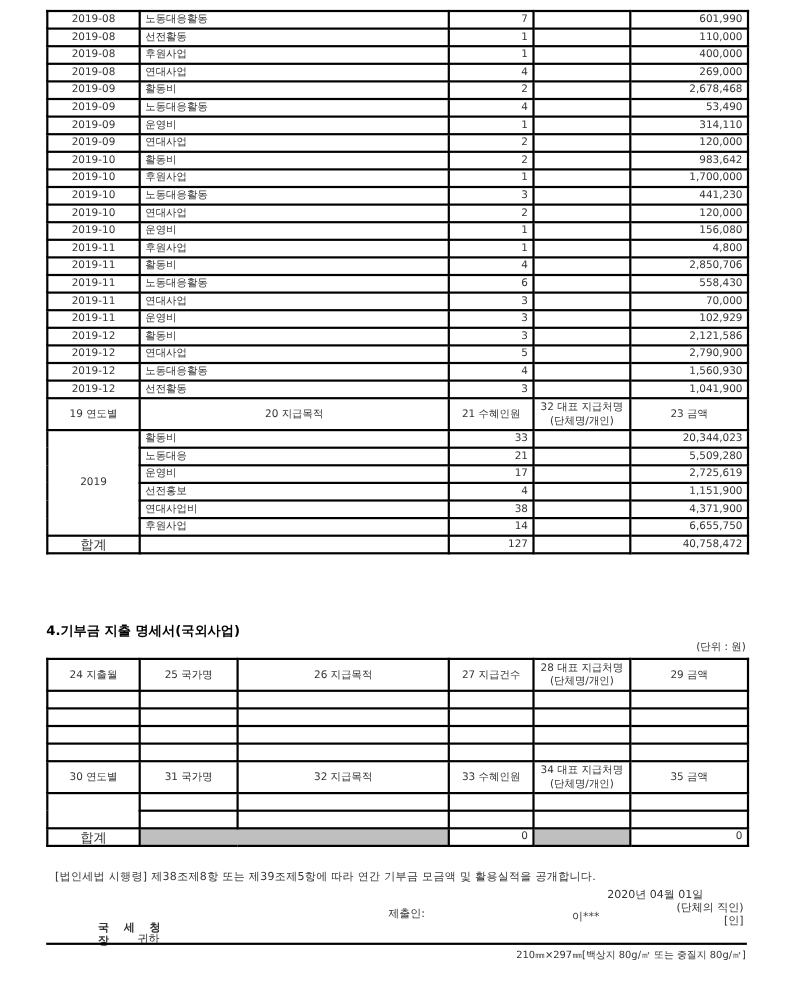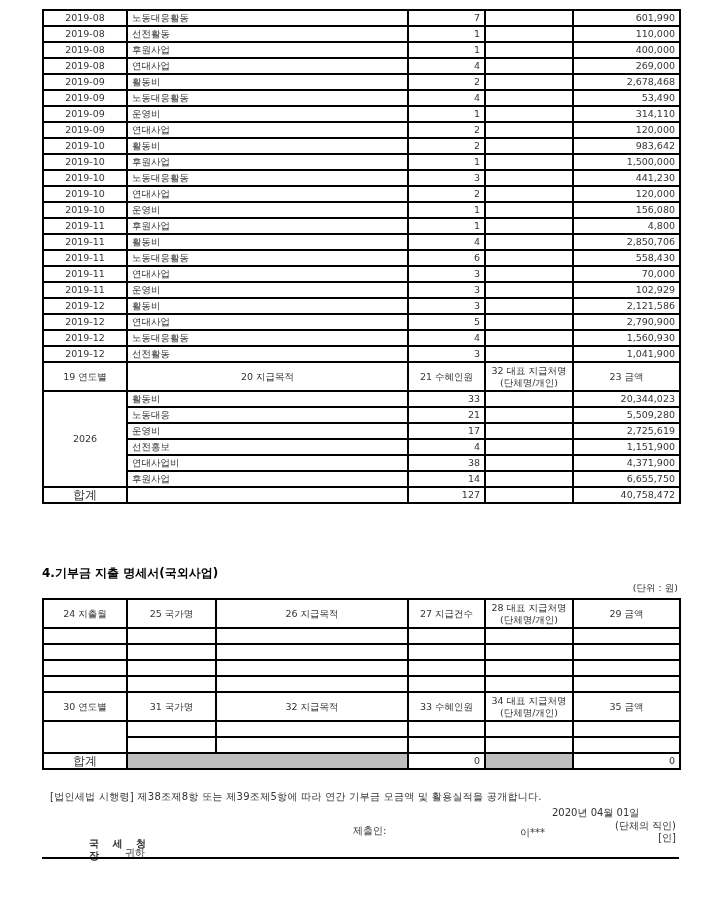--- a/index.html
+++ b/index.html
@@ -106,21 +106,21 @@
           <td class="l">활동비</td>
           <td class="r">2</td>
           <td class="c"></td>
           <td class="r">983,642</td>
         </tr>
         <tr>
           <td class="c">2019-10</td>
           <td class="l">후원사업</td>
           <td class="r">1</td>
           <td class="c"></td>
-          <td class="r">1,500,000</td>
+          <td class="r">1,700,000</td>
         </tr>
         <tr>
           <td class="c">2019-10</td>
           <td class="l">노동대응활동</td>
           <td class="r">3</td>
           <td class="c"></td>
           <td class="r">441,230</td>
         </tr>
         <tr>
           <td class="c">2019-10</td>
@@ -207,21 +207,21 @@
         <td class="hdr">21 수혜인원</td>
         <td class="hdr">
           <div>32 대표 지급처명</div>
           <div>(단체명/개인)</div>
         </td>
         <td class="hdr">23 금액</td>
       </tr>
     </tbody>
     <tbody id="yearly-body">
         <tr>
-          <td class="c" rowspan="6">2026</td>
+          <td class="c" rowspan="6">2019</td>
           <td class="l">활동비</td>
           <td class="r">33</td>
           <td class="c"></td>
           <td class="r">20,344,023</td>
         </tr>
         <tr>
           <td class="l">노동대응</td>
           <td class="r">21</td>
           <td class="c"></td>
           <td class="r">5,509,280</td>
@@ -358,13 +358,14 @@
   <div class="date">2020년  04월  01일</div>
   <div class="submitter-label">제출인:</div>
   <div class="submitter-name">이***</div>
   <div class="seal-note">
     <div>(단체의 직인)</div>
     <div>[인]</div>
   </div>
   <div class="recipient">국 세 청 장</div>
   <div class="honorific">귀하</div>
   <div class="bottom-rule"></div>
+  <div class="paper-spec">210㎜×297㎜[백상지 80g/㎡ 또는 중질지 80g/㎡]</div>
 </div>
 
 </body></html>

